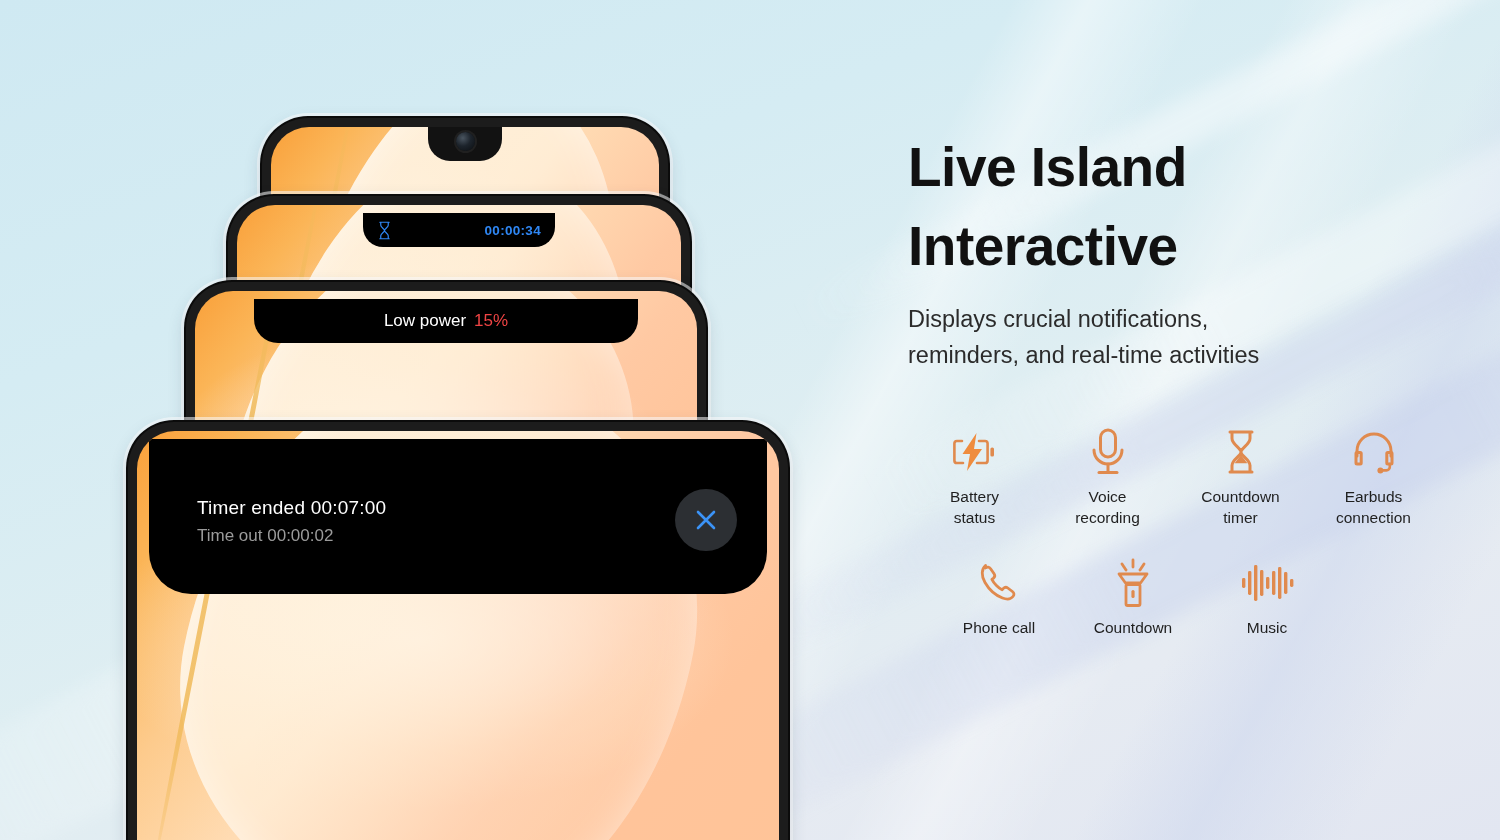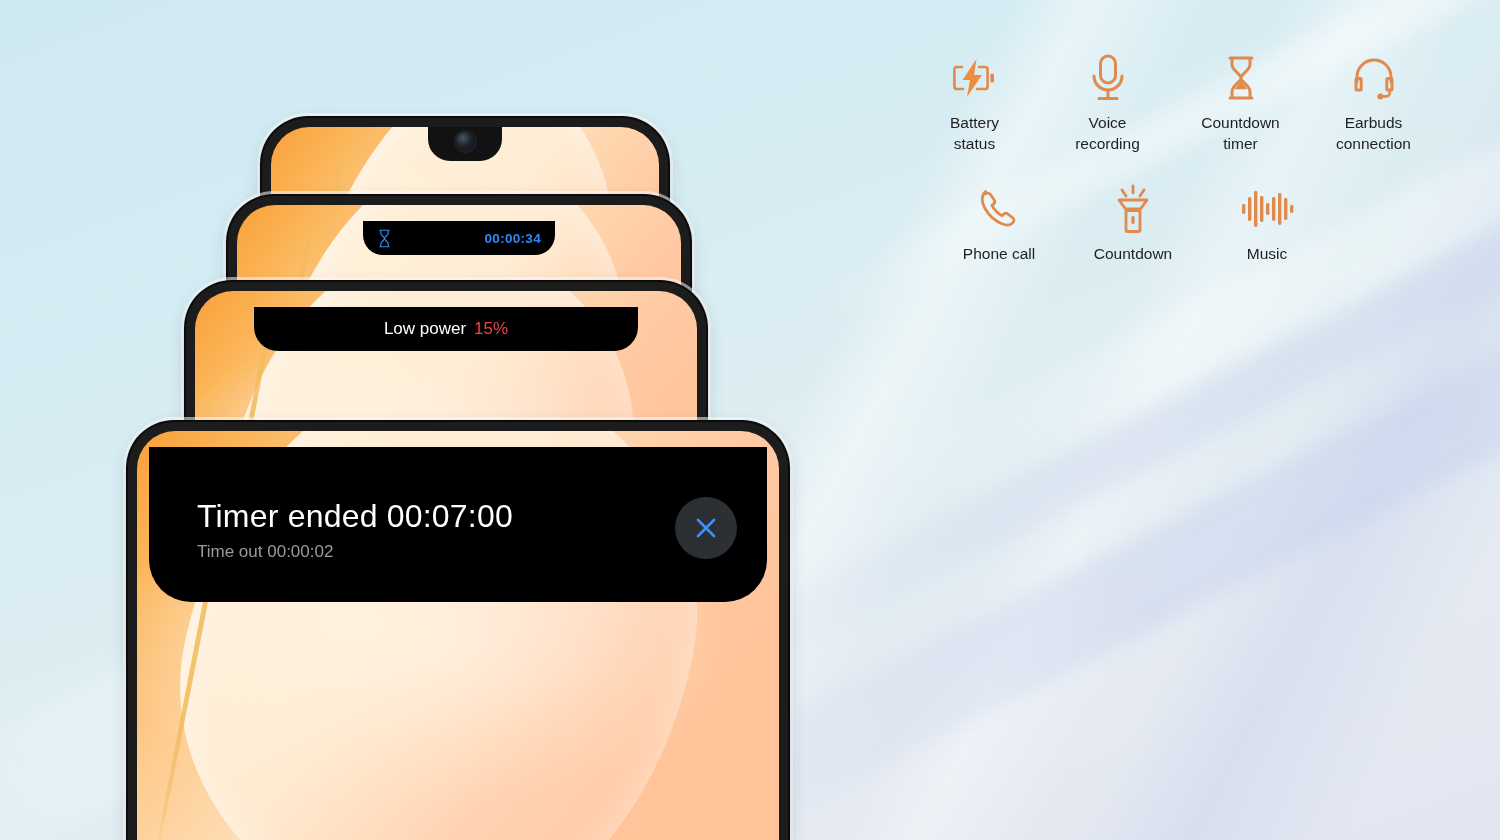--- a/index.html
+++ b/index.html
@@ -73,21 +73,21 @@
   }
   .camera {
     width:19px; height:19px; border-radius:50%;
     background:radial-gradient(circle at 36% 32%, #4a5560 0%, #1d242c 45%, #0a0d10 100%);
     box-shadow:0 0 0 2px #202020; margin-top:5px;
   }
 
   
   #phone2 { left:228px; top:196px; width:462px; height:400px; }
   .island {
-    position:absolute; left:50%; top:16px; transform:translateX(-50%);
+    position:absolute; left:50%; top:8px; transform:translateX(-50%);
     background:#000; display:flex; align-items:center;gap:8px;
   }
   .island-pill {
     width:192px; height:34px; border-radius:0 0 20px 20px;
     padding:0 14px; justify-content:space-between;
   }
   .hourglass-ic { width:15px; height:19px; }
   .cd-time { color:#2f87f4; font-size:13.5px; font-weight:700; letter-spacing:.3px; }
 
   
@@ -99,21 +99,21 @@
   .lp-label { color:#fff; font-size:17px; }
   .lp-value { color:#ef4444; font-size:17px; font-weight:400; }
 
   
   #phone4 { left:128px; top:422px; width:660px; height:470px; }
   .island-card {
     width:618px; height:155px; border-radius:0 0 42px 42px;
     padding:0 30px 0 48px; justify-content:space-between; align-items:center;
   }
   .card-texts { display:flex; flex-direction:column; gap:7px; padding-top:10px; }
-  .card-title { color:#fff; font-size:32px; letter-spacing:.2px; }
+  .card-title { color:#fff; font-size:19px; letter-spacing:.2px; }
   .card-sub   { color:#9b9b9b; font-size:17px; }
   .close-btn {
     width:62px; height:62px; border-radius:50%; background:#2c2f33;
     display:flex; align-items:center; justify-content:center; margin-top:6px;
   }
 
   
   .panel { position:absolute; left:908px; top:0; width:560px; height:840px; }
   .headline { margin-top:128px; color:#111; font-weight:700; font-size:55px; line-height:1.44; letter-spacing:-.5px; }
   .subtext  { margin-top:16px; color:#2b2b2b; font-size:23.5px; line-height:1.52; }
@@ -185,21 +185,29 @@
             <path d="M7 7 L23 23 M23 7 L7 23" stroke="#3b93f7" stroke-width="2.6" stroke-linecap="round"></path>
           </svg>
         </div>
       </div>
     </div>
   </div>
 </div>
 
 <div class="panel">
 
-
+  <h1 class="headline">
+    <span>Live Island</span><br>
+    <span>Interactive</span>
+  </h1>
+
+  <p class="subtext">
+    <span>Displays crucial notifications,</span><br>
+    <span>reminders, and real-time activities</span>
+  </p>
 
   <div class="feat-grid">
 
     <div class="feat-row r1">
 
       <div class="feat">
         <div class="feat-ic">
           <svg width="52" height="46" viewBox="0 0 52 46">
             <path d="M13 12 H8 a2.6 2.6 0 0 0 -2.6 2.6 v16.8 A2.6 2.6 0 0 0 8 34 h6 M30 12 h6 a2.6 2.6 0 0 1 2.6 2.6 v16.8 A2.6 2.6 0 0 1 36 34 h-8" fill="none" stroke="#e08a4e" stroke-width="2.6" stroke-linecap="round" stroke-linejoin="round"></path>
             <rect x="41.4" y="18.5" width="3.6" height="9" rx="1.6" fill="#e08a4e"></rect>

